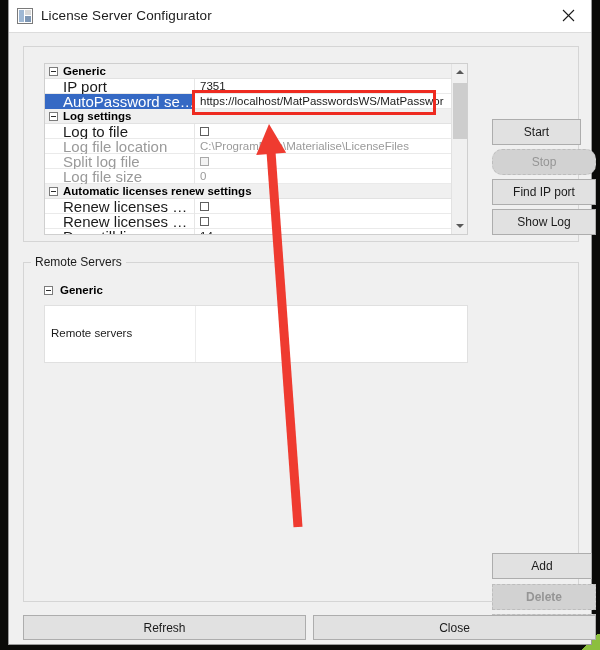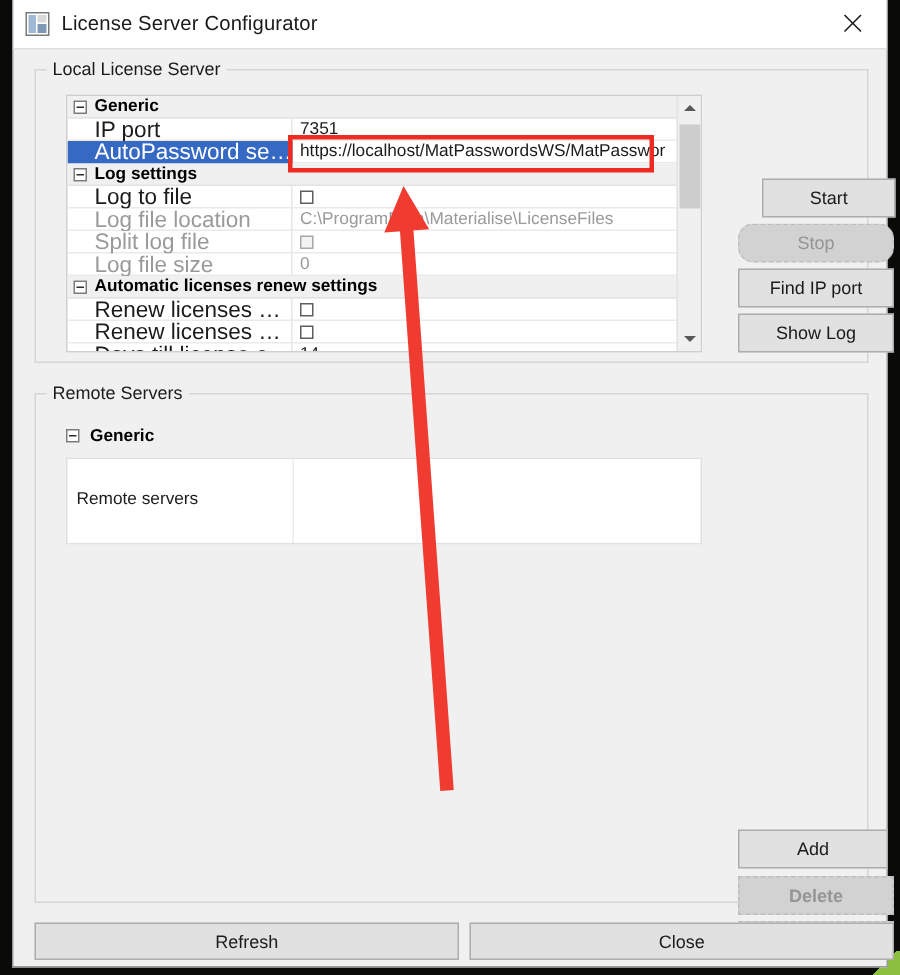--- a/index.html
+++ b/index.html
@@ -191,21 +191,21 @@
     cursor:default;
     padding:0;
   }
   .btn.disabled{
     background:#d2d2d2;
     border:1px dashed #bdbdbd;
     color:#959595;
   }
 
   
-  #btn-start{left:468px;top:72px;width:89px;margin-left:16px;}
+  #btn-start{left:468px;top:72px;width:89px;}
   #btn-stop{left:468px;top:102px;width:104px;border-radius:10px;}
   #btn-findip{left:468px;top:132px;width:104px;}
   #btn-showlog{left:468px;top:162px;width:104px;}
   
   #btn-add{left:468px;top:290px;width:100px;}
   #btn-delete{left:468px;top:321px;width:104px;font-weight:bold;}
   #btn-auth{left:468px;top:351px;width:104px;}
   
   #btn-refresh{left:14px;top:615px;width:283px;height:25px;}
   #btn-close{left:304px;top:615px;width:283px;height:25px;}
@@ -234,21 +234,20 @@
     <div class="title-text">License Server Configurator</div>
     <div class="close-btn">
       <svg width="13" height="13" viewBox="0 0 13 13">
         <line x1="1" y1="1" x2="12" y2="12" stroke="#1b1b1b" stroke-width="1.1"></line>
         <line x1="12" y1="1" x2="1" y2="12" stroke="#1b1b1b" stroke-width="1.1"></line>
       </svg>
     </div>
   </div>
 
   <div class="groupbox" id="gb-local">
-    <legend class="gl">Local License Server</legend>
 
     <div class="propgrid">
       <div class="pg-rows" id="pg-rows">
           <div class="pg-row cat">
             <div class="pg-exp"></div>
             <span class="pg-cat-label">Generic</span>
           </div>
           <div class="pg-row">
             <div class="pg-name">IP port</div>
             <div class="pg-val">7351</div>

